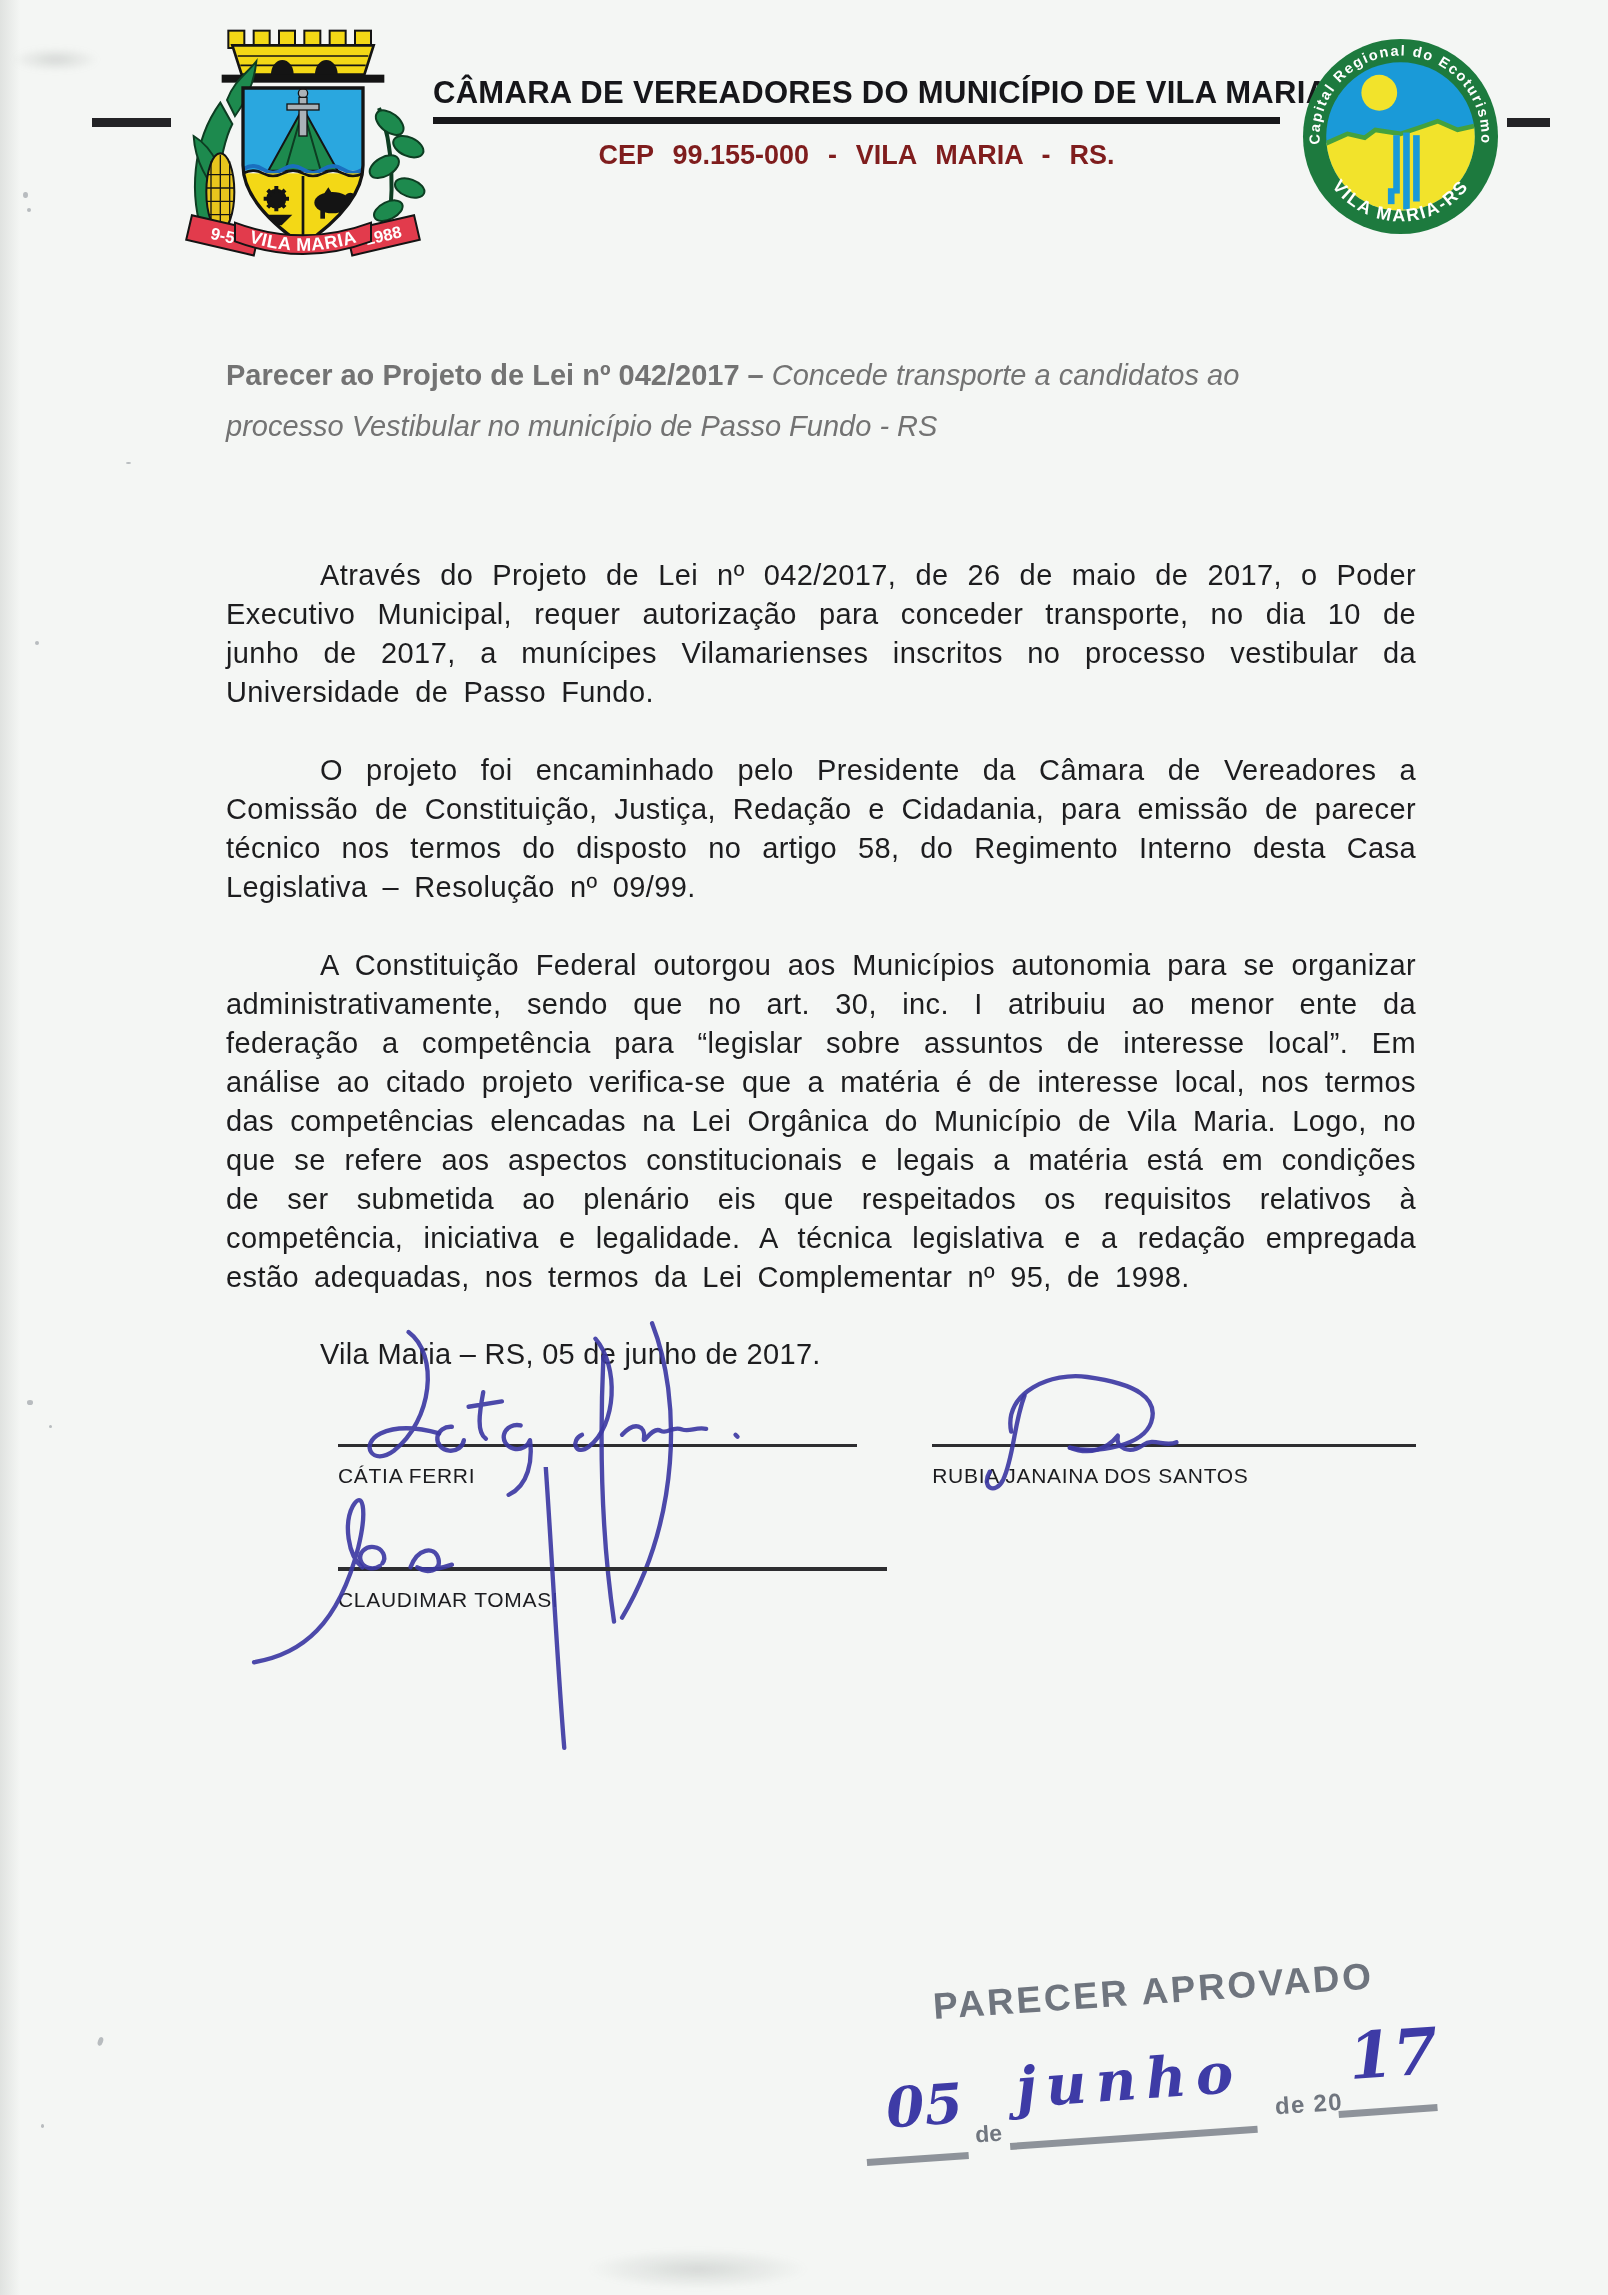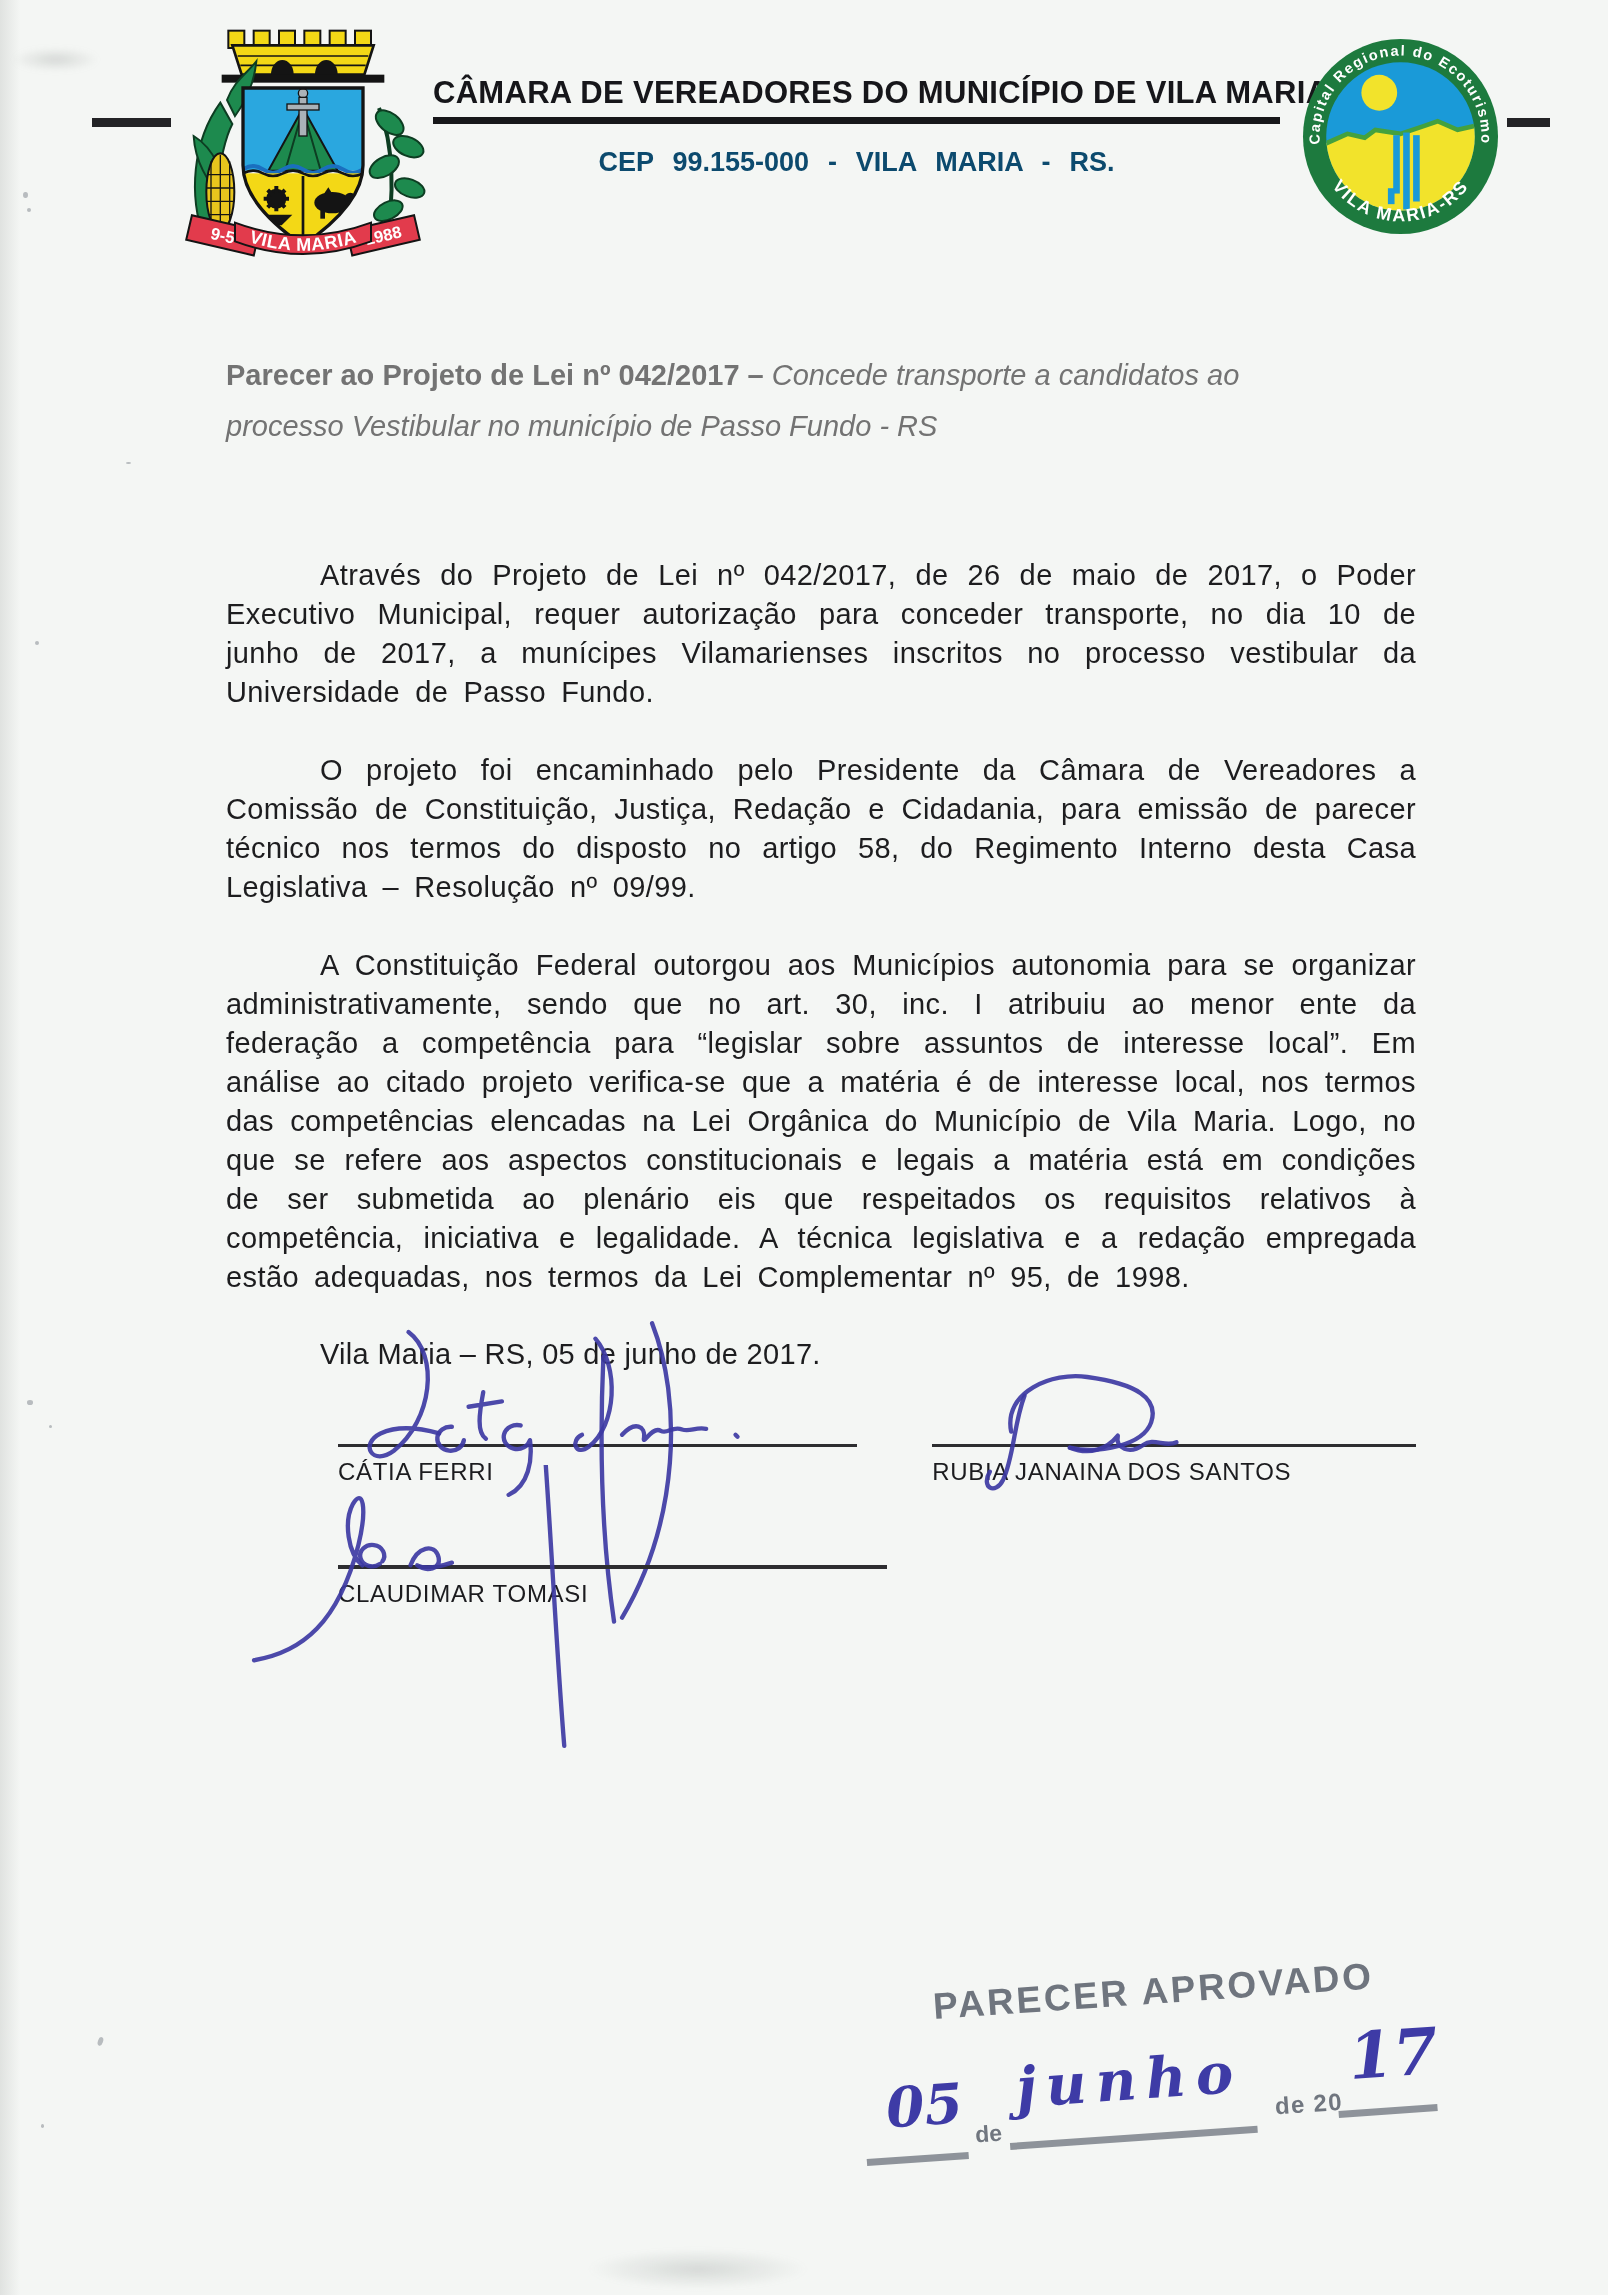--- a/index.html
+++ b/index.html
@@ -6,39 +6,39 @@
   .page{position:relative;width:1609px;height:2295px;background:#f4f6f4;overflow:hidden;
         font-family:"Liberation Sans", sans-serif;color:#1d1d1f;}
   .edge-shadow{position:absolute;left:0;top:0;width:20px;height:100%;
         background:linear-gradient(90deg,rgba(100,106,102,.14),rgba(100,106,102,0));}
   
   .crest{position:absolute;left:179px;top:24px;width:248px;height:244px;}
   .seal{position:absolute;left:1301px;top:37px;width:199px;height:199px;}
   .head-text{position:absolute;left:433px;top:75px;width:847px;text-align:center;}
   .org-name{font-size:31px;font-weight:bold;white-space:nowrap;letter-spacing:0.3px;color:#16161a;}
   .head-rule{height:7.3px;background:#17171a;margin-top:6px;}
-  .addr-line{font-size:27px;font-weight:bold;margin-top:23px;word-spacing:11.4px;color:#0c4a6e;}
+  .addr-line{font-size:27px;font-weight:bold;margin-top:16px;word-spacing:11.4px;color:#7f1d1d;}
   .dash{position:absolute;top:118px;height:8.7px;background:#232326;}
   .dash.l{left:92px;width:79px;}
   .dash.r{left:1507px;width:43px;}
   
   .commission-title{position:absolute;left:40px;top:243px;width:1529px;text-align:center;
         font-size:35px;font-weight:bold;letter-spacing:0.3px;color:#17171a;}
   .subject{position:absolute;left:226px;top:350px;width:1135px;font-size:29px;line-height:51px;color:#737373;}
   .subject .b{font-weight:bold;}
   .subject .i{font-style:italic;}
   
   .flow{position:absolute;left:226px;top:556px;width:1190px;}
   .flow p{margin:0 0 39px 0;font-size:29px;line-height:39px;text-align:justify;
         text-indent:94px;word-spacing:6.7px;letter-spacing:0.4px;}
   .dateline{font-size:29px;margin-left:94px;line-height:36px;letter-spacing:0.3px;}
   .sig-row{display:flex;align-items:flex-start;margin-top:72px;}
   .sig-block{position:relative;}
   .sig-line{height:3.3px;background:#2d2d30;}
-  .sig-name{font-size:24px;letter-spacing:0.7px;margin-top:11px;color:#1c1c1f;}
+  .sig-name{font-size:21px;letter-spacing:0.7px;margin-top:17px;color:#1c1c1f;}
   .sig-ink{position:absolute;pointer-events:none;}
   .sig-ink path{fill:none;stroke:#3d3aa3;stroke-width:6.5;stroke-linecap:round;stroke-linejoin:round;opacity:.92;}
   
   .stamp{position:absolute;left:847px;top:1992px;width:588px;height:214px;
          transform:rotate(-4deg);transform-origin:left top;}
   .stamp-title{margin-left:85px;font-size:37px;font-weight:bold;letter-spacing:2.7px;
          color:#676d77;opacity:.94;white-space:nowrap;}
   .stamp-row{position:relative;height:127px;margin-top:32px;font-weight:bold;}
   .stamp-bar{position:absolute;height:6.7px;background:#7b818a;opacity:.85;}
   .hand{position:absolute;font-family:"DejaVu Serif", serif;font-style:italic;color:#3e3ba6;}

